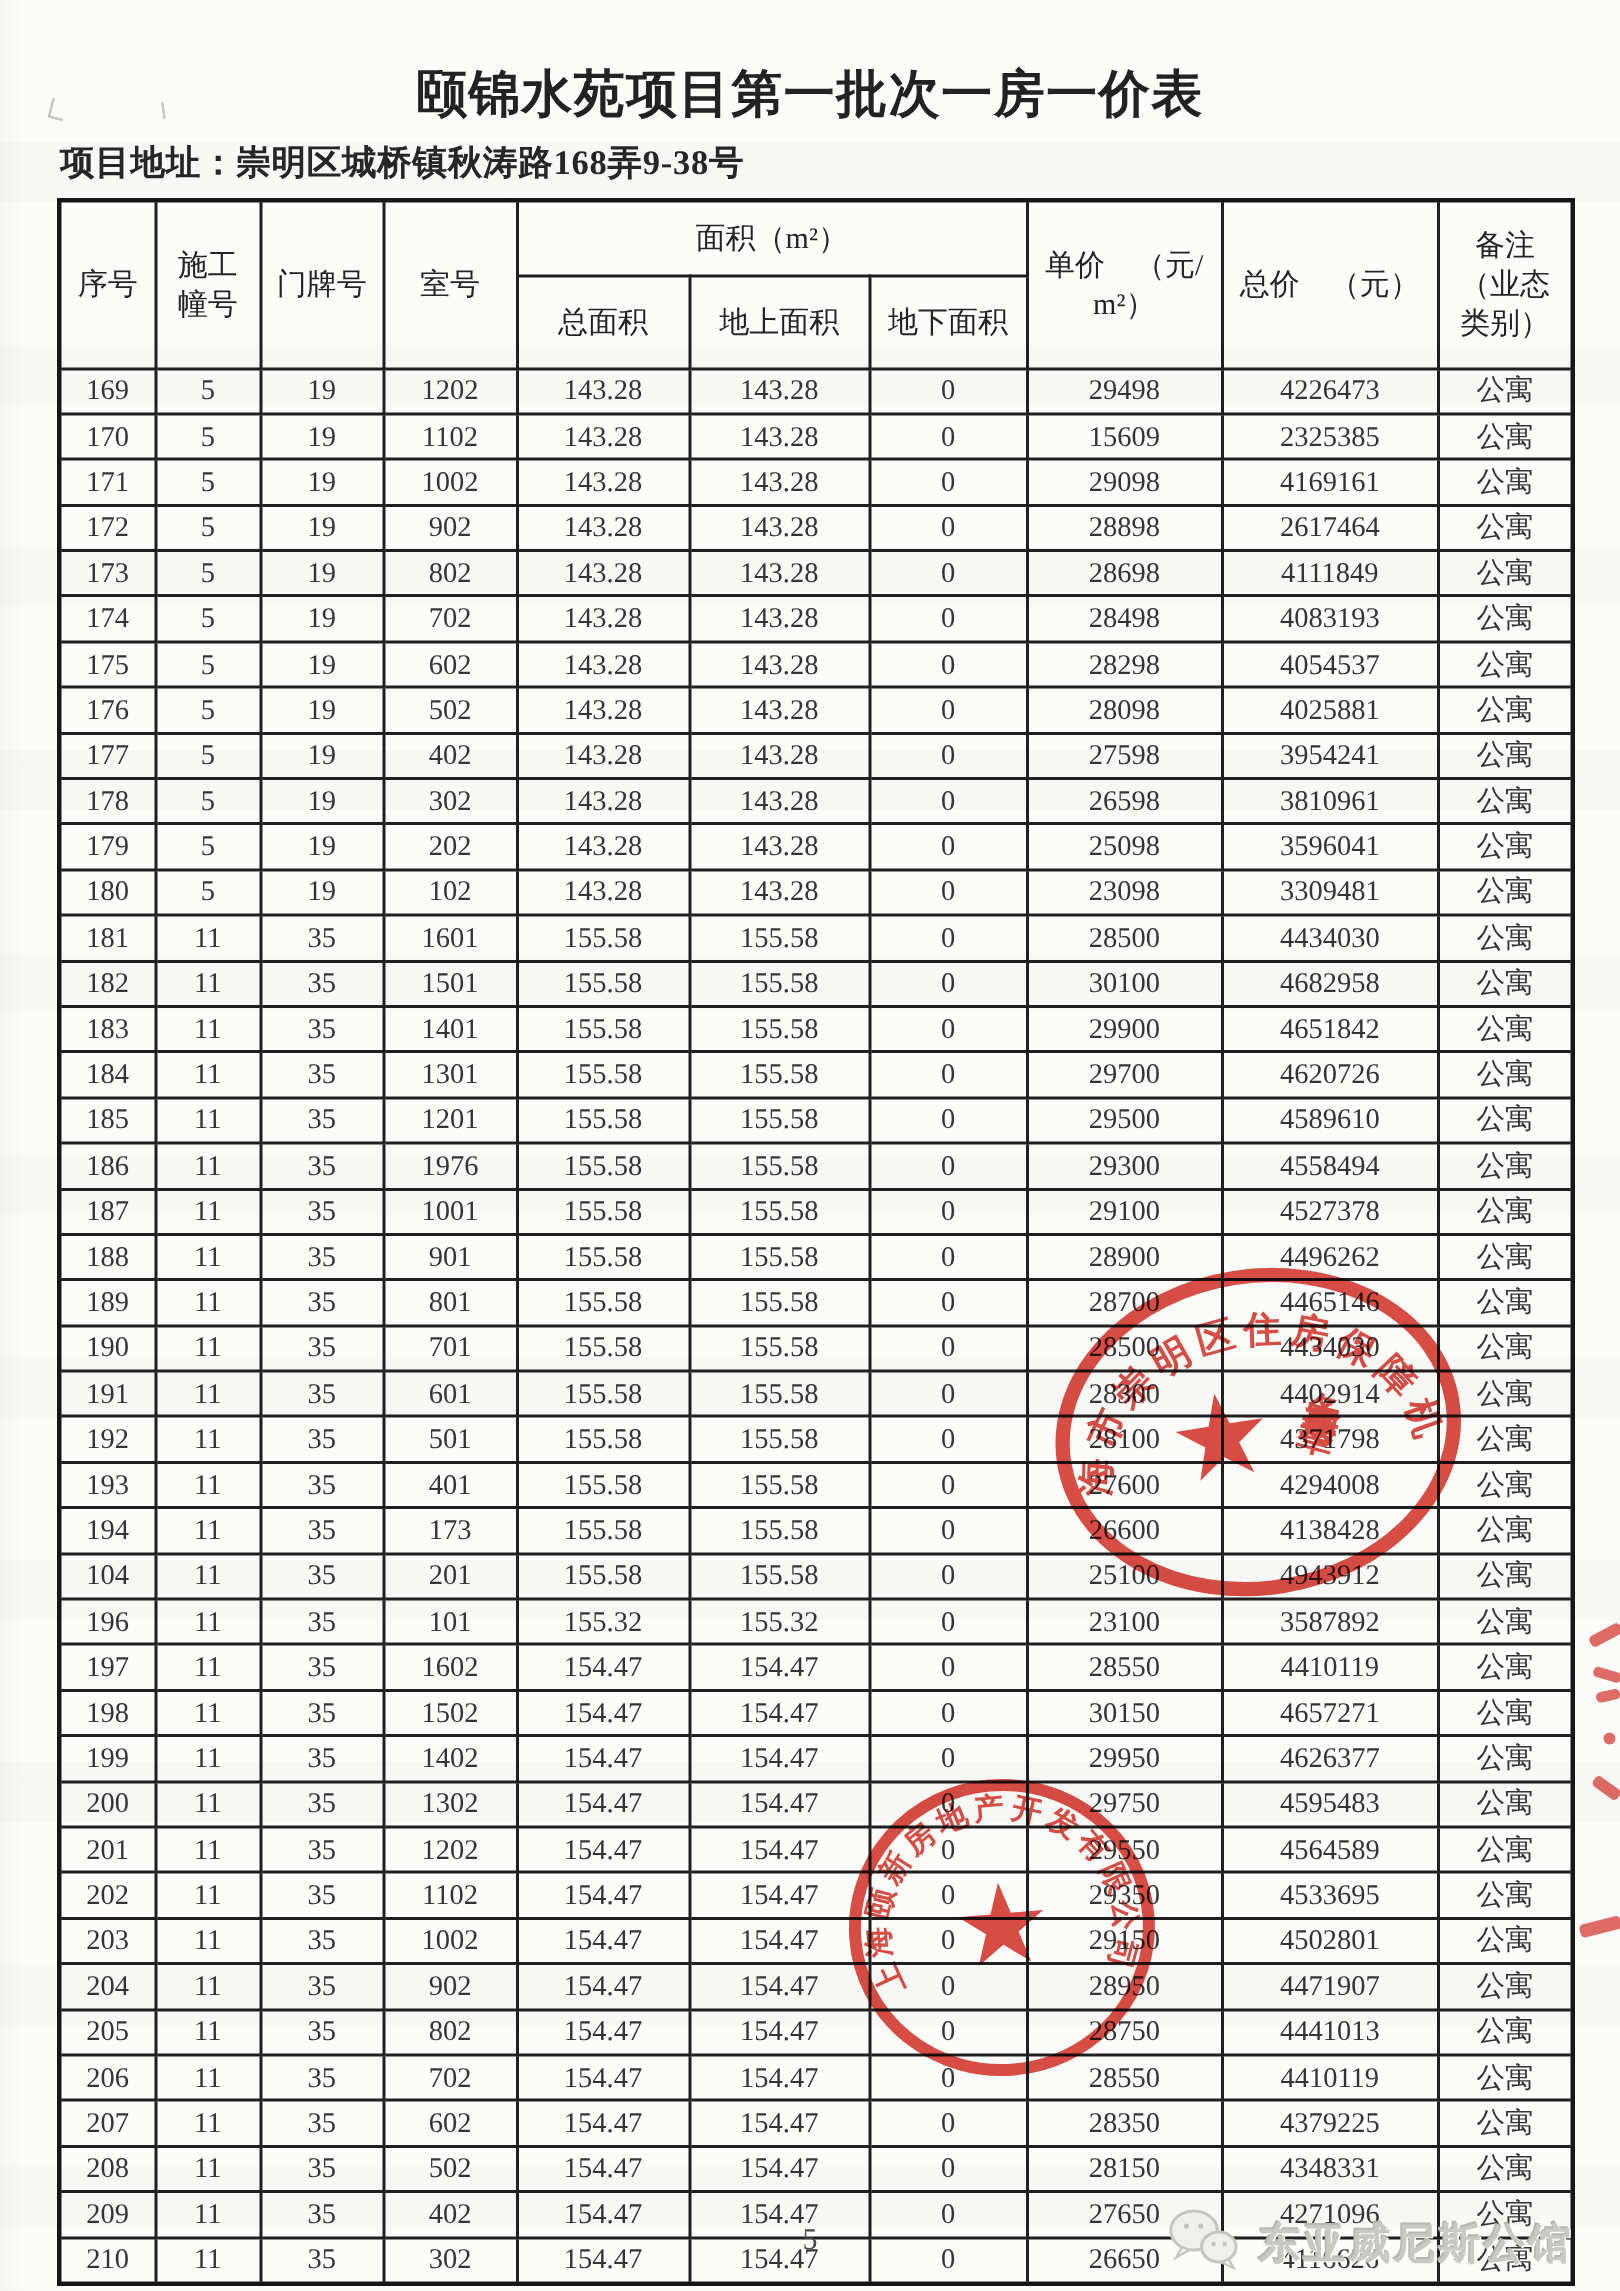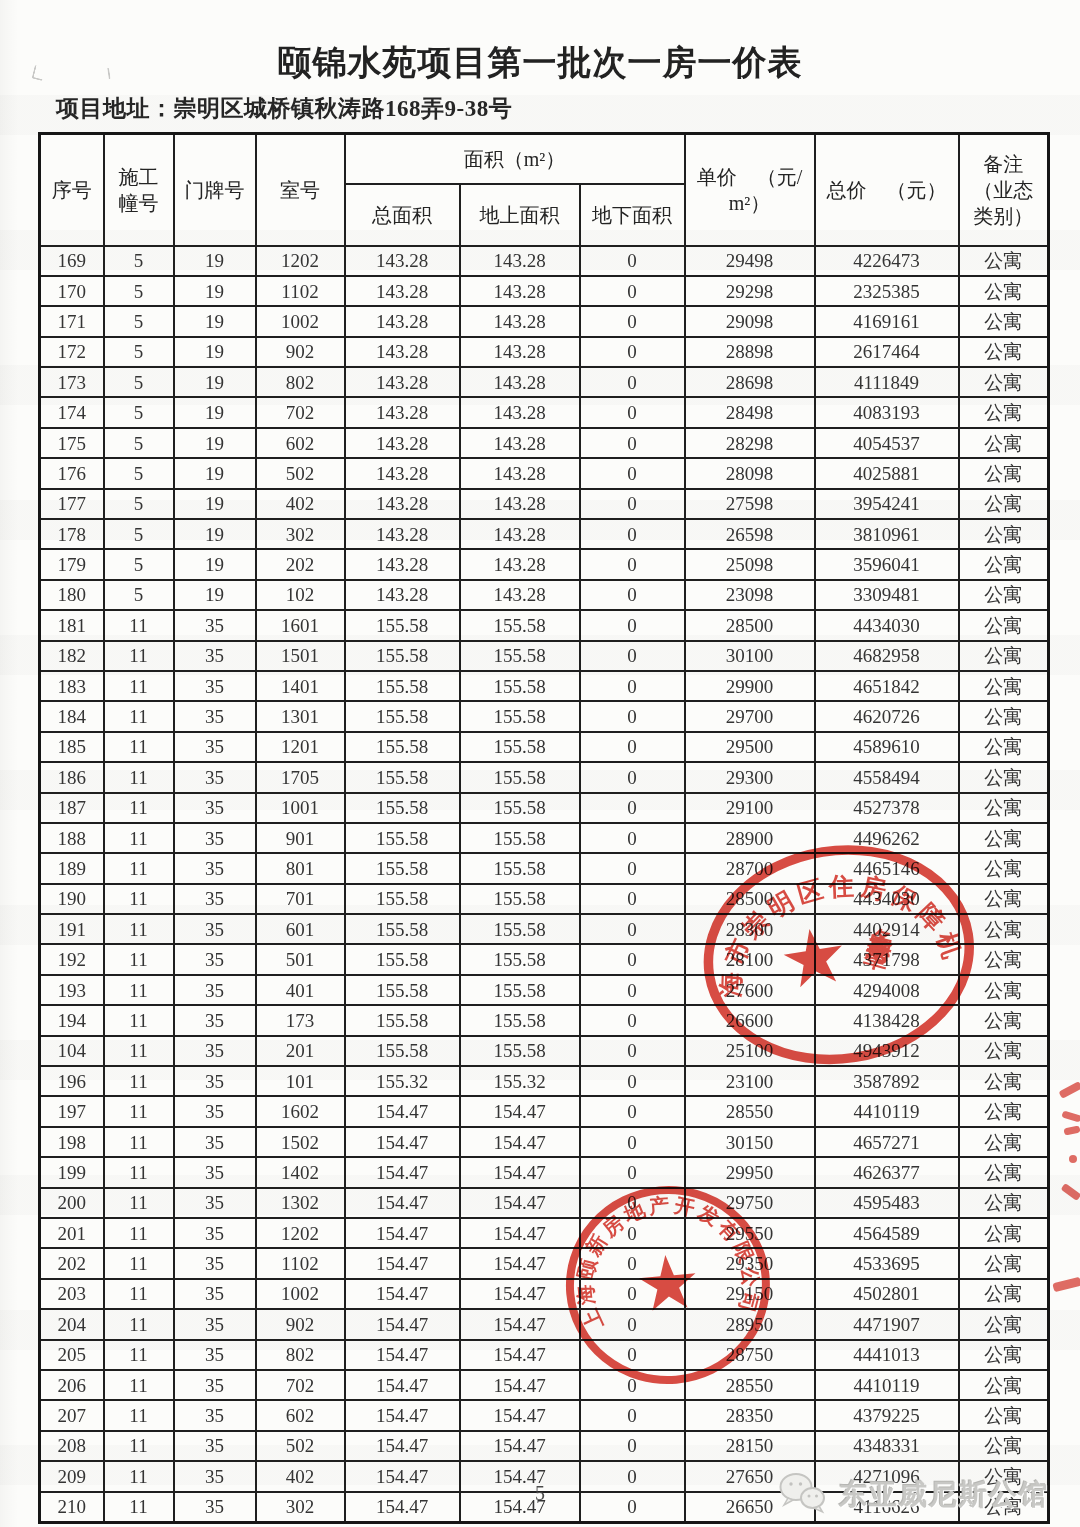--- a/index.html
+++ b/index.html
@@ -27,21 +27,21 @@
     background:none;border-left:2px solid #8a8a88;border-bottom:2px solid #8a8a88;}
   .artifact-2{left:101px;top:68px;width:7px;height:12px;transform:rotate(-8deg);
     background:none;border-right:2px solid #8a8a88;}
 
   .title{
     position:absolute;left:0;top:40px;width:100%;
     text-align:center;font-size:34px;font-weight:bold;letter-spacing:1px;color:#222;
   }
   .address-line{
     position:absolute;left:40px;top:93px;
-    font-size:23px;font-weight:bold;color:#262626;letter-spacing:.5px;margin-left:16px;
+    font-size:23px;font-weight:bold;color:#262626;letter-spacing:.5px;
   }
 
   table.price{
     position:absolute;left:38px;top:132px;
     border-collapse:collapse;table-layout:fixed;
     width:1009px;
     font-size:19px;color:#343434;
   }
   table.price th,table.price td{
     border:2px solid #1f1f1f;
@@ -151,21 +151,21 @@
           <td>公寓</td>
         </tr>
         <tr>
           <td>170</td>
           <td>5</td>
           <td>19</td>
           <td>1102</td>
           <td>143.28</td>
           <td>143.28</td>
           <td>0</td>
-          <td>29298</td>
+          <td>15609</td>
           <td>2325385</td>
           <td>公寓</td>
         </tr>
         <tr>
           <td>171</td>
           <td>5</td>
           <td>19</td>
           <td>1002</td>
           <td>143.28</td>
           <td>143.28</td>
@@ -339,21 +339,21 @@
           <td>155.58</td>
           <td>0</td>
           <td>29500</td>
           <td>4589610</td>
           <td>公寓</td>
         </tr>
         <tr>
           <td>186</td>
           <td>11</td>
           <td>35</td>
-          <td>1705</td>
+          <td>1976</td>
           <td>155.58</td>
           <td>155.58</td>
           <td>0</td>
           <td>29300</td>
           <td>4558494</td>
           <td>公寓</td>
         </tr>
         <tr>
           <td>187</td>
           <td>11</td>

